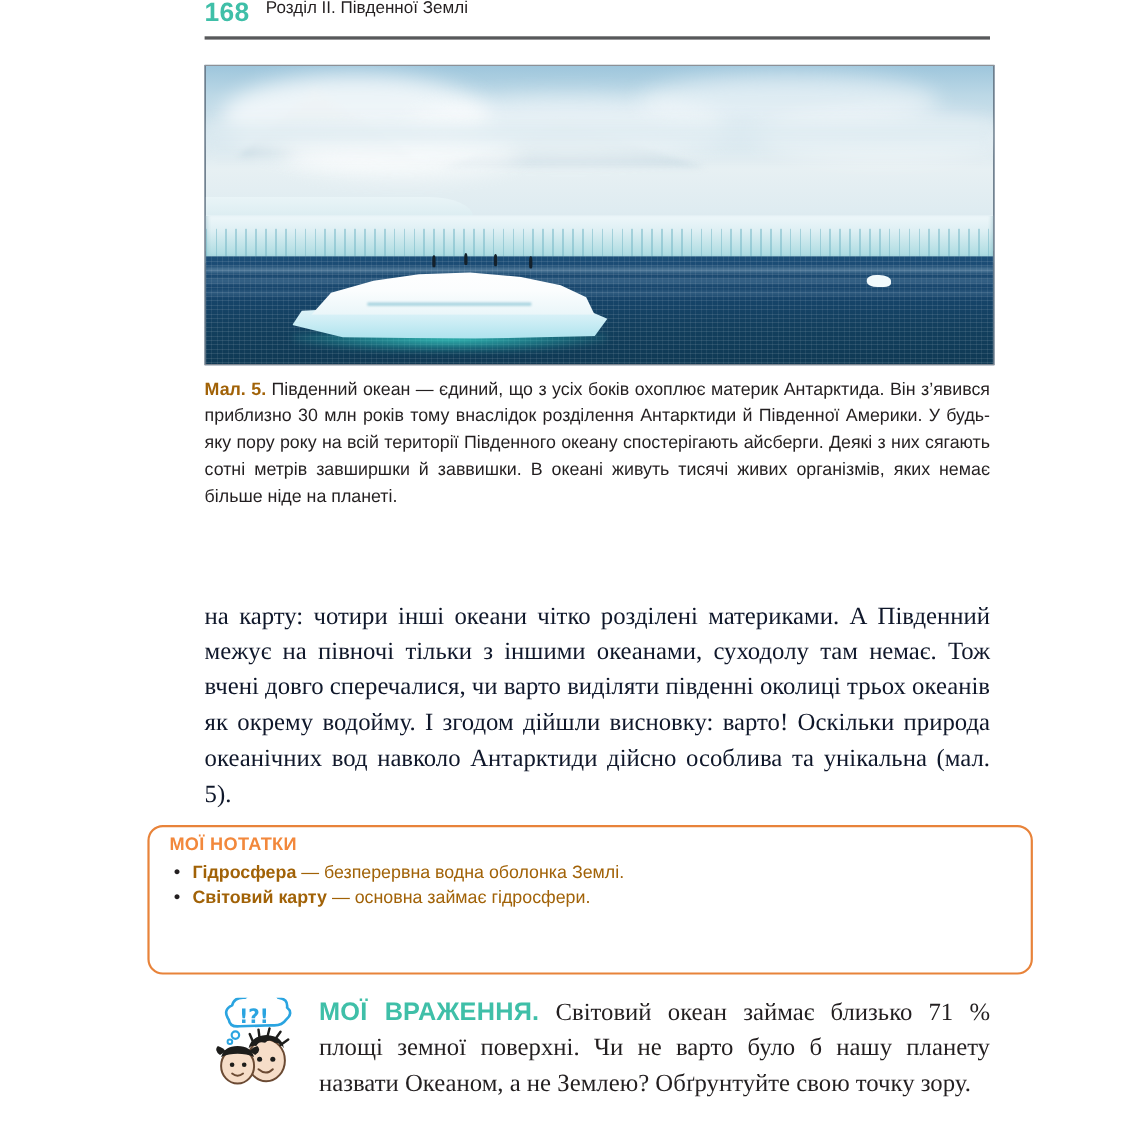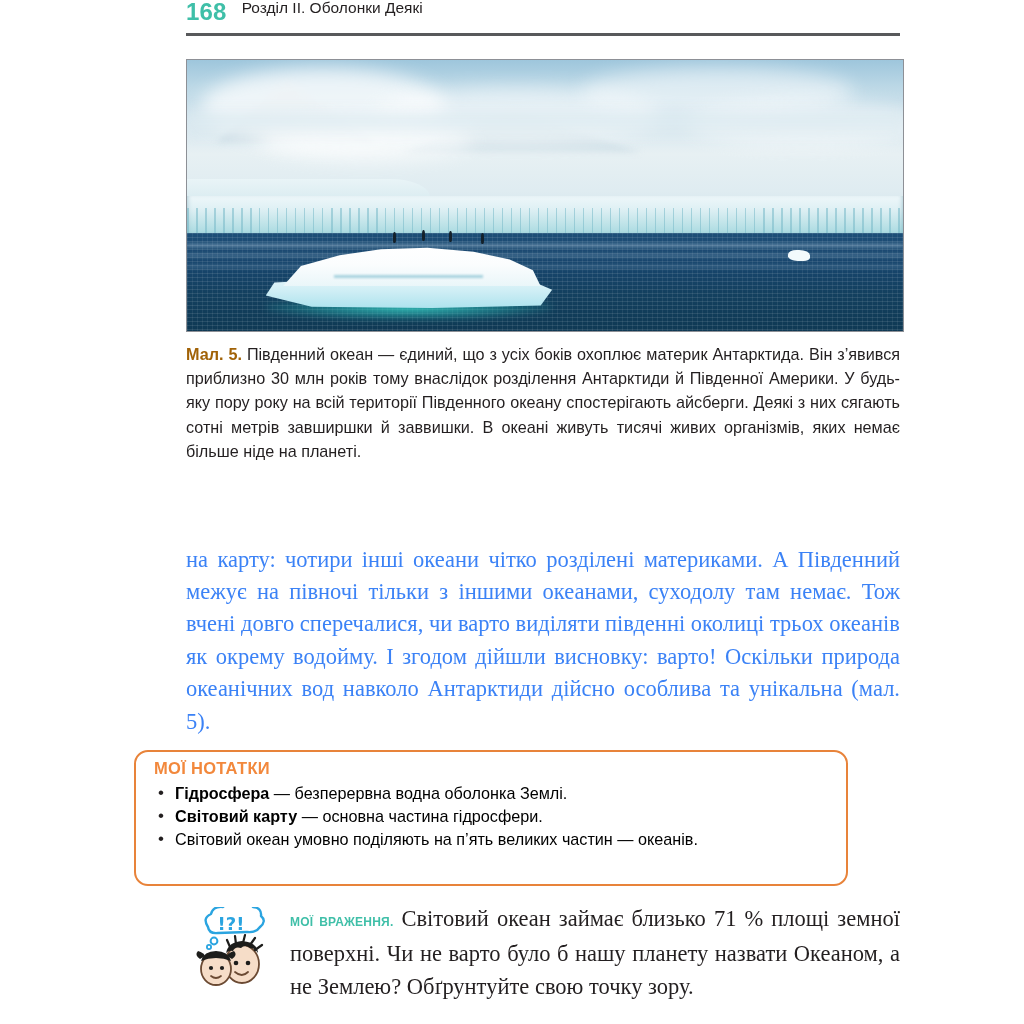--- a/index.html
+++ b/index.html
@@ -275,29 +275,29 @@
   .body-par {
     position: absolute;
     left: 186px;
     top: 521px;
     width: 714px;
     font-family: "Liberation Serif", serif;
     font-size: 22.5px;
     line-height: 32.4px;
     text-align: justify;
     text-align-last: left;
-    color: #3b82f6;
+    color: #0f172a;
   }
 
   
   .notes-box {
     position: absolute;
     left: 134px;
     top: 750px;
-    width: 714px;
+    width: 805px;
     height: 136px;
     border: 2px solid #e8833a;
     border-radius: 14px;
     box-sizing: border-box;
     padding: 7px 28px 0 18px;
   }
   .notes-title {
     color: #f2883c;
     font-weight: bold;
     font-size: 16.5px;
@@ -307,21 +307,21 @@
   .notes-list {
     list-style: none;
     margin: 0;
     padding: 0;
   }
   .notes-list li {
     position: relative;
     padding-left: 21px;
     font-size: 16.2px;
     line-height: 23.2px;
-    color: #000000;
+    color: #a16207;
   }
   .notes-list li::before {
     content: "•";
     position: absolute;
     left: 4px;
     top: -1px;
     font-size: 17px;
     color: #231f20;
   }
   .notes-list b { font-weight: bold; }
@@ -345,31 +345,31 @@
     font-family: "Liberation Serif", serif;
     font-size: 22.5px;
     line-height: 32.4px;
     text-align: justify;
     text-align-last: left;
     color: #231f20;
   }
   .imp-label {
     font-family: "Liberation Sans", sans-serif;
     font-weight: bold;
-    font-size: 12px;
+    font-size: 23px;
     color: #3fbfa8;
     letter-spacing: .2px;
   }
 </style>
 </head>
 <body>
 
 <div class="page-header">
   <span class="folio">168</span>
-  <span class="running-title">Розділ II. Оболонки Деякі</span>
+  <span class="running-title">Розділ II. Південної Землі</span>
 </div>
 <div class="header-rule"></div>
 
 <div class="figure">
   <div class="ph-sky">
     <div class="mountain mt1"></div>
     <div class="mountain mt2"></div>
     <div class="cloud cl1"></div>
     <div class="cloud cl2"></div>
     <div class="cloud cl3"></div>
@@ -404,24 +404,21 @@
 
 <p class="body-par">на карту: чотири інші океани чітко розділені материками. А Південний межує на півночі тільки з іншими океанами, суходолу там немає. Тож вчені довго сперечалися, чи варто виділяти південні околиці трьох океанів як окрему водойму. І згодом дійшли висновку: варто! Оскільки природа океанічних вод навколо Антарктиди дійсно особлива та унікальна (мал. 5).</p>
 
 <div class="notes-box">
   <div class="notes-title">МОЇ НОТАТКИ</div>
   <ul class="notes-list">
     <li>
       <b>Гідросфера</b><span> — безперервна водна оболонка Землі.</span>
     </li>
     <li>
-      <b>Світовий карту</b><span> — основна частина гідросфери.</span>
-    </li>
-    <li>
-      <b></b><span>Світовий океан умовно поділяють на п’ять великих частин — океанів.</span>
+      <b>Світовий карту</b><span> — основна займає гідросфери.</span>
     </li>
   </ul>
 </div>
 
 <div class="impressions">
   <span class="imp-icon">
     <svg viewBox="0 0 84 84" width="84" height="84" aria-hidden="true">
 
       <g>
         <path d="M18 20 q-6 -9 3 -13 q2 -8 12 -7 q6 -7 16 -3 q9 -4 14 3 q9 1 8 9 q6 5 -1 11 q-4 6 -13 5 l-29 1 q-9 1 -10 -6 z" fill="#ffffff" stroke="#2aa4e0" stroke-width="2.4" stroke-linejoin="round"></path>

